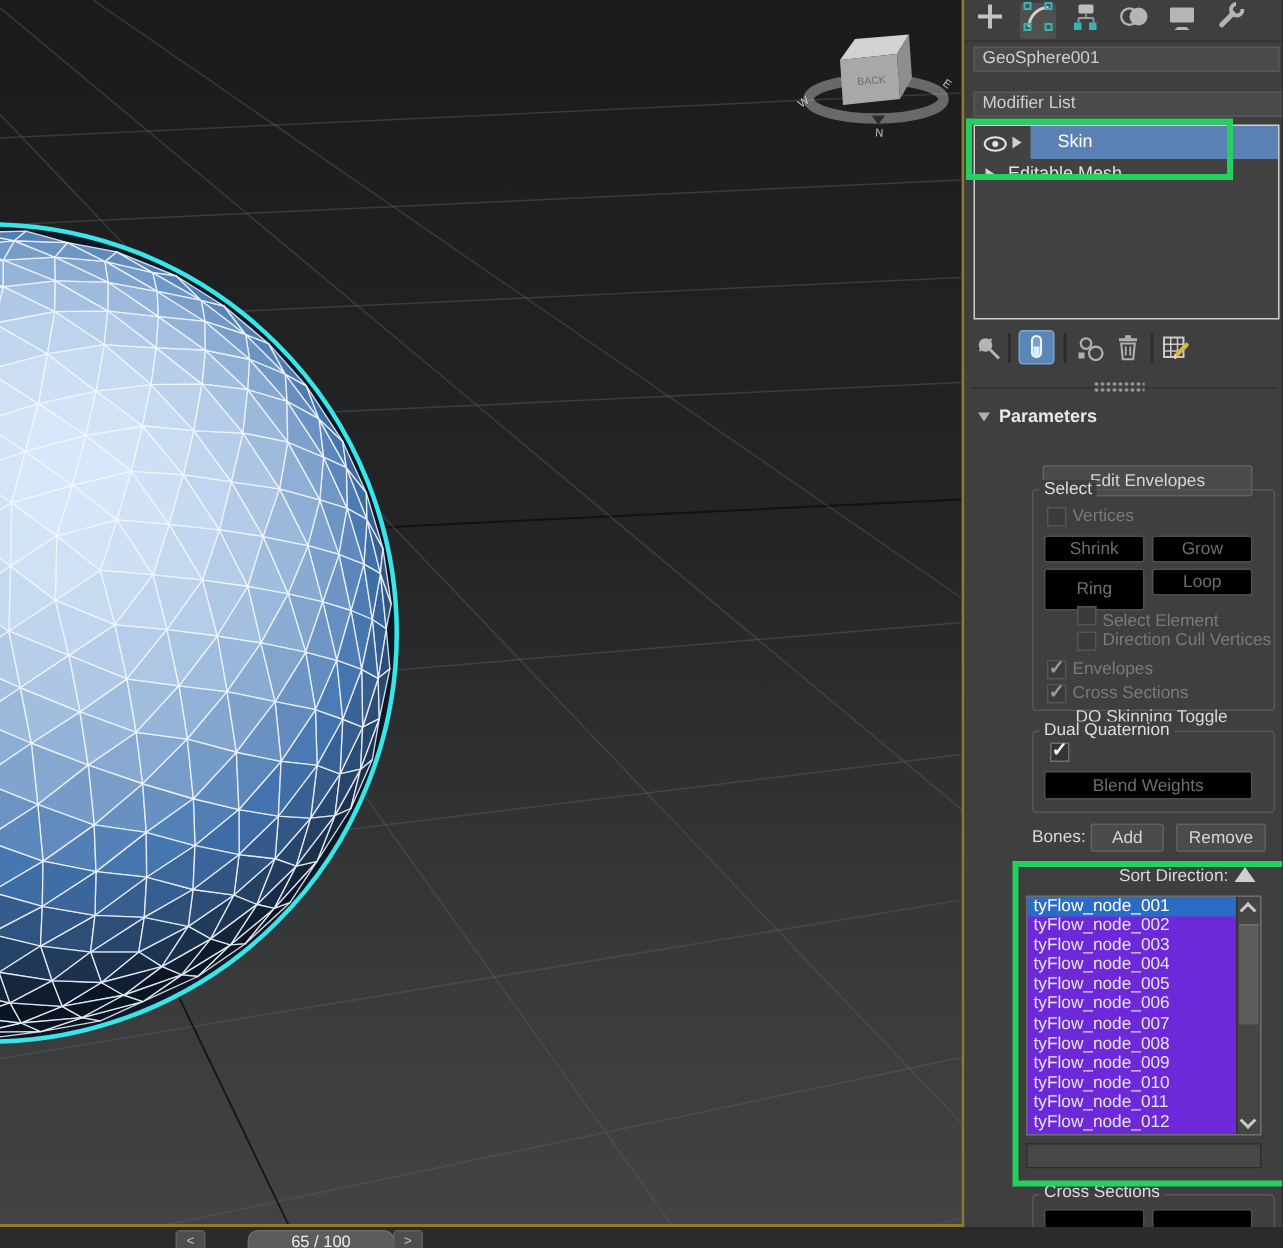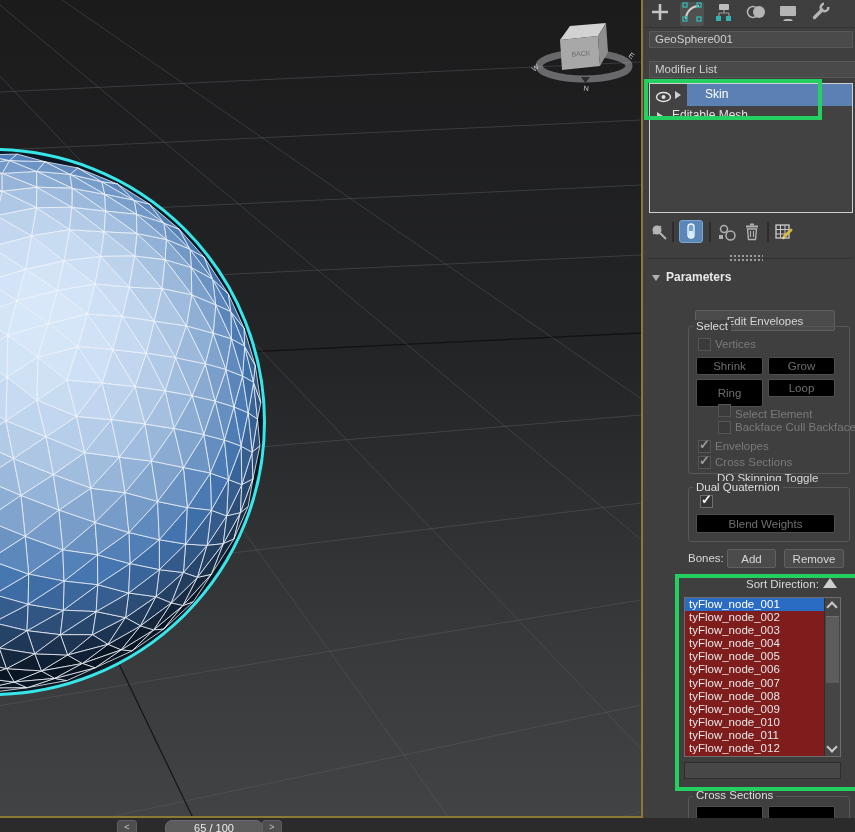--- a/index.html
+++ b/index.html
@@ -46,21 +46,21 @@
        font-size:11.5px;display:flex;align-items:center;justify-content:center;box-sizing:border-box;}
   .btn.disabled{background:#000000;border-color:#4e4e4e;color:#6e6e6e;}
   .groupbox{position:absolute;border:1px solid #575757;border-radius:3px;}
   .grouplabel{position:absolute;background:#3f3f3f;padding:0 3px;font-size:11.5px;color:#dedede;z-index:2;}
   .lbl{position:absolute;font-size:11.5px;color:#d9d9d9;white-space:nowrap;}
   .lbl.dis{color:#7a7a7a;}
   .cb{position:absolute;width:11px;height:11px;background:#3b3b3b;border:1px solid #555;box-sizing:content-box;}
   .cb.checked::after{content:"\2713";position:absolute;left:0px;top:-4px;font-size:13px;color:#9a9a9a;font-weight:bold;}
   .cb.enabled{background:#343434;border-color:#6e6e6e;}
   .cb.enabled.checked::after{color:#f2f2f2;}
-  .listbox{position:absolute;left:41px;top:597px;width:157px;height:160px;background:#7f1d1d;
+  .listbox{position:absolute;left:41px;top:597px;width:157px;height:160px;background:#6d28d9;
            border:1px solid #6d6d6d;box-sizing:border-box;}
   .listitems{position:absolute;left:0;top:0;right:15px;bottom:0;overflow:hidden;}
   .li{height:13.1px;line-height:13px;font-size:11.5px;color:#e6e6e6;padding-left:4px;white-space:nowrap;}
   .li.sel{background:#2a6cc4;color:#fff;}
   .vsb{position:absolute;right:0;top:0;width:15px;bottom:0;background:#454545;border-left:1px solid #303030;}
   .chev{position:absolute;left:3px;width:6px;height:6px;border-left:2px solid #c9c9c9;border-top:2px solid #c9c9c9;}
   .chev.up{top:5px;transform:rotate(45deg);}
   .chev.down{bottom:5px;transform:rotate(225deg);}
   .vthumb{position:absolute;left:1px;top:18px;width:13px;height:66px;background:#5c5c5c;border-top:1px solid #707070;}
   .sortarrow{position:absolute;width:0;height:0;border-left:7px solid transparent;border-right:7px solid transparent;
@@ -835,21 +835,21 @@
 
     <div class="btn disabled" style="left:53px;top:357px;width:67px;height:18px;">Shrink</div>
     <div class="btn disabled" style="left:125px;top:357px;width:67px;height:18px;">Grow</div>
     <div class="btn disabled" style="left:53px;top:379px;width:67px;height:28px;">Ring</div>
     <div class="btn disabled" style="left:125px;top:379px;width:67px;height:18px;">Loop</div>
 
     <span class="cb" style="left:75px;top:404px;"></span>
     <span class="lbl dis" style="left:92px;top:408px;">Select Element</span>
 
     <span class="cb" style="left:75px;top:421px;"></span>
-    <span class="lbl dis" style="left:92px;top:421px;">Backface Cull Backface</span>
+    <span class="lbl dis" style="left:92px;top:421px;">Direction Cull Vertices</span>
 
     <span class="cb checked" style="left:55px;top:440px;"></span>
     <span class="lbl dis" style="left:72px;top:440px;">Envelopes</span>
 
     <span class="cb checked" style="left:55px;top:456px;"></span>
     <span class="lbl dis" style="left:72px;top:456px;">Cross Sections</span>
 
     <span class="grouplabel" style="left:50px;top:481px;">Dual Quaternion</span>
     <div class="groupbox" style="left:45px;top:487px;width:160px;height:53px;"></div>
 

